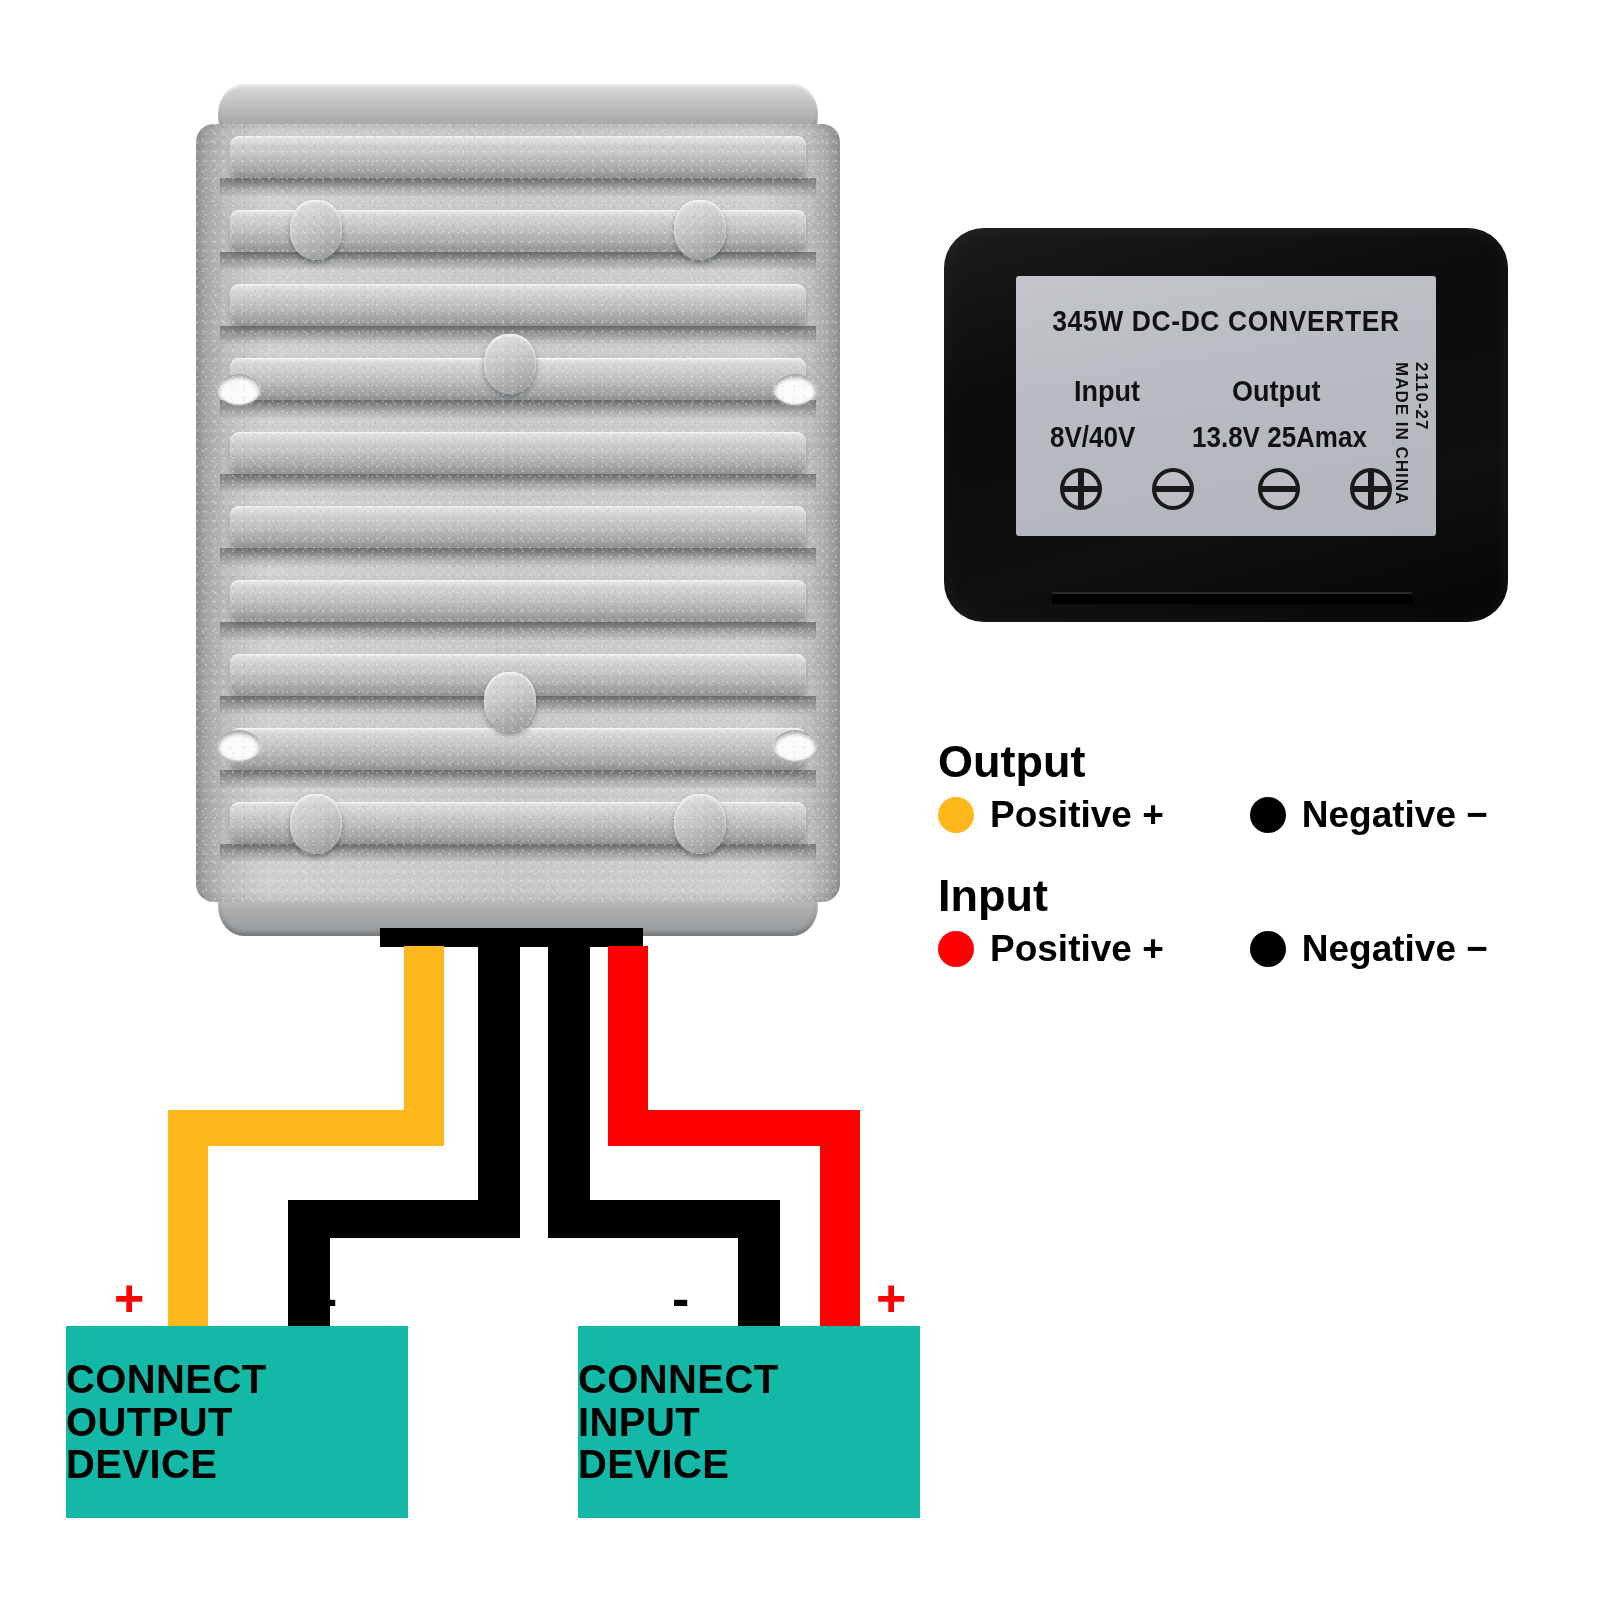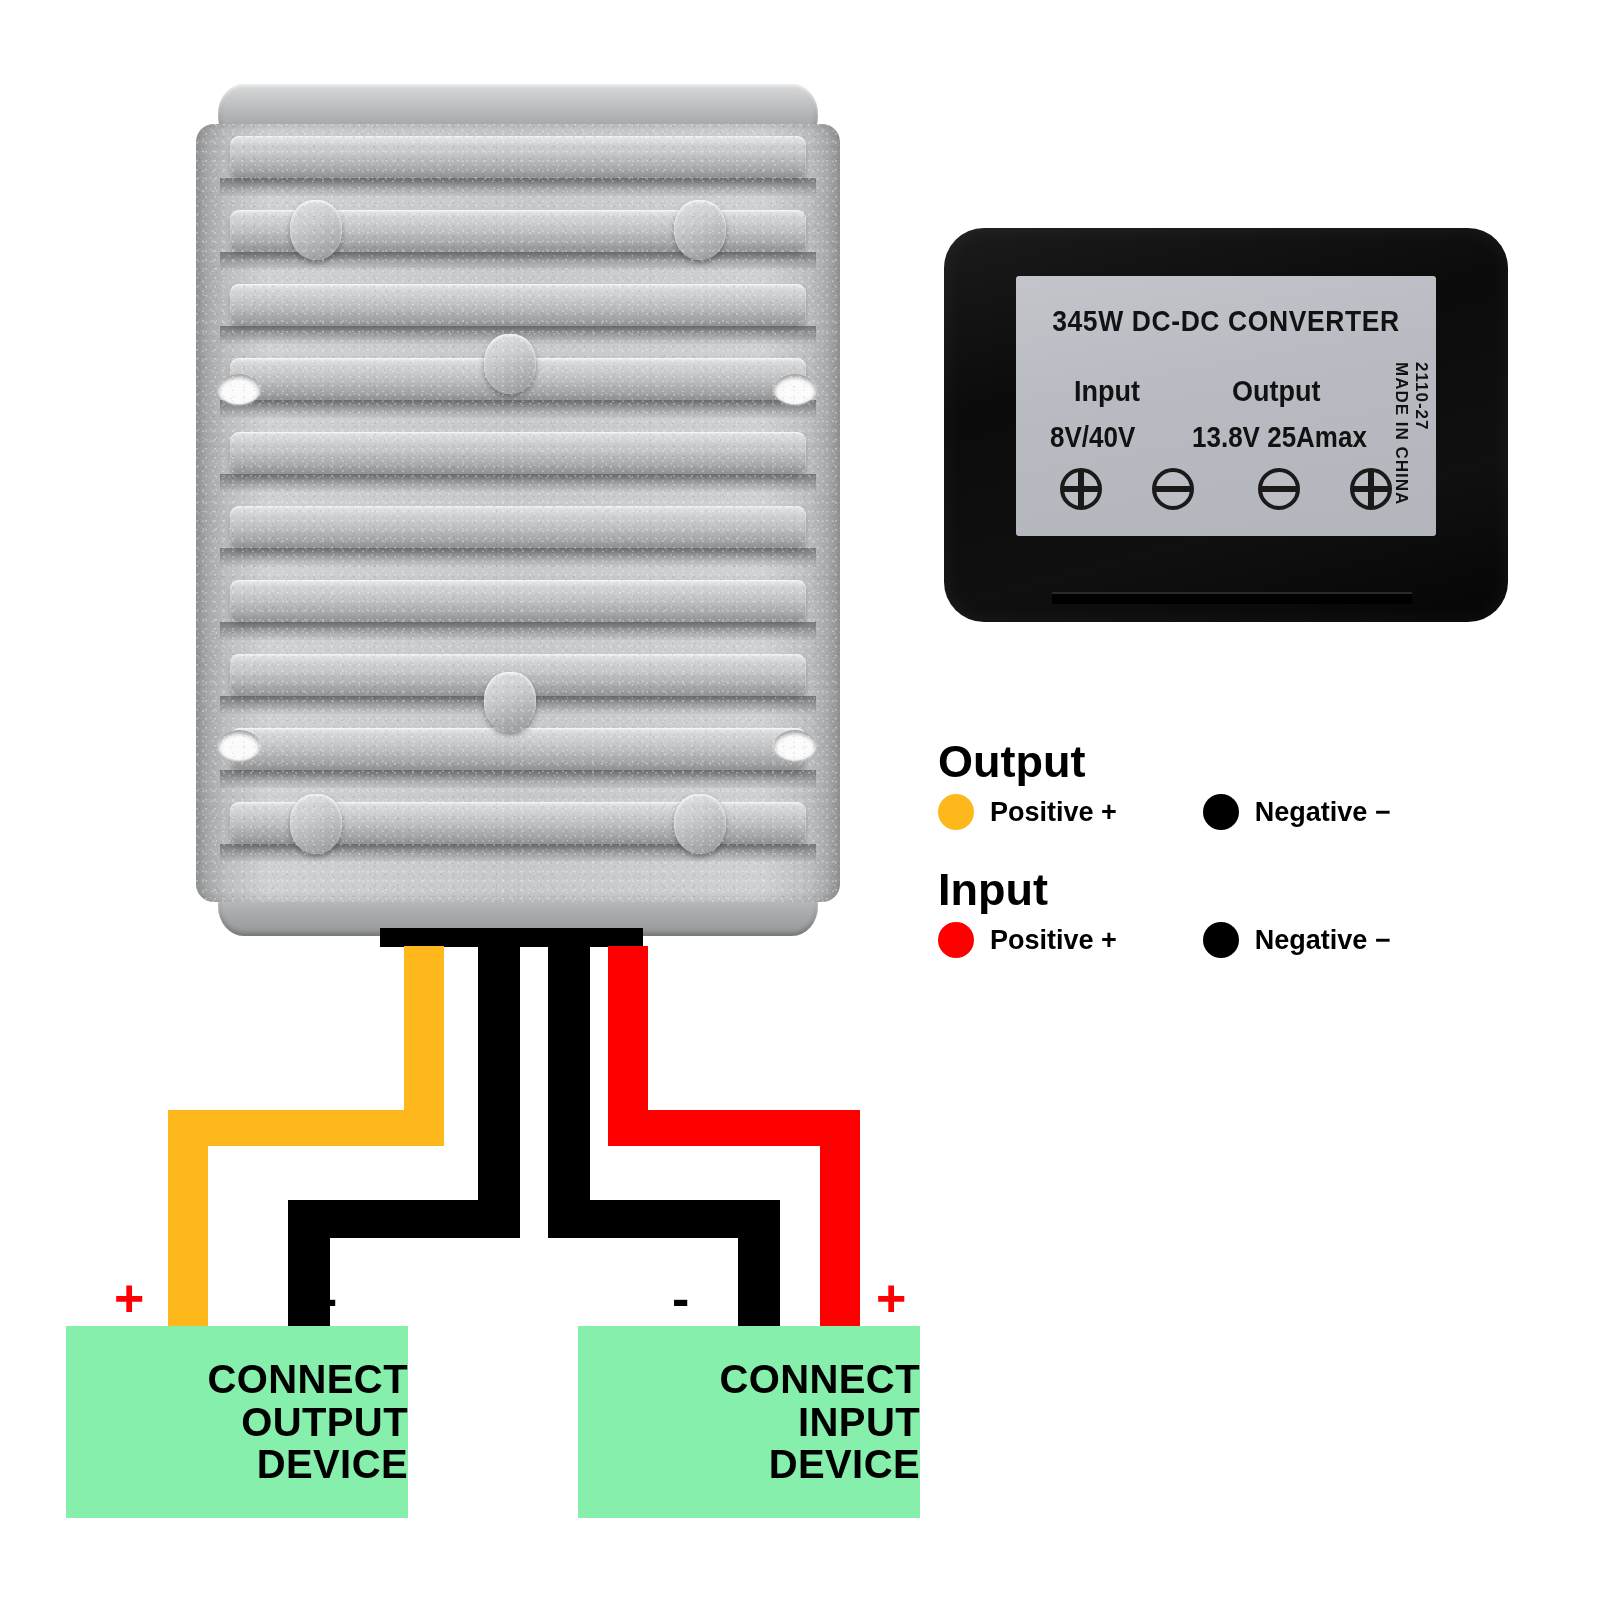--- a/index.html
+++ b/index.html
@@ -126,24 +126,24 @@
     height: 19px;
     background: #000;
   }
 
   
   .wire { position: absolute; }
 
   
   .connect-box {
     position: absolute;
-    background: #86efac;
+    background: #14b8a6;
     display: flex;
     flex-direction: column;
-    align-items: flex-end;
+    align-items: flex-start;
     justify-content: center;
     line-height: 1.06;
     font-weight: bold;
     font-size: 40px;
     color: #000;
     letter-spacing: .4px;
   }
   .connect-box span { display: block; white-space: nowrap; }
 
   .sign {
@@ -265,21 +265,21 @@
   }
   .legend-item.second { margin-left: 86px; }
   .legend-dot {
     width: 36px; height: 36px;
     border-radius: 50%;
     flex: 0 0 auto;
     margin-right: 16px;
   }
   .legend-text {
     font-weight: bold;
-    font-size: 27px;
+    font-size: 37px;
     color: #000;
     white-space: nowrap;
   }
   #legend .legend-group-title.input-title { margin-top: 22px; }
 </style>
 </head>
 <body>
 
 <div id="stage">
 

